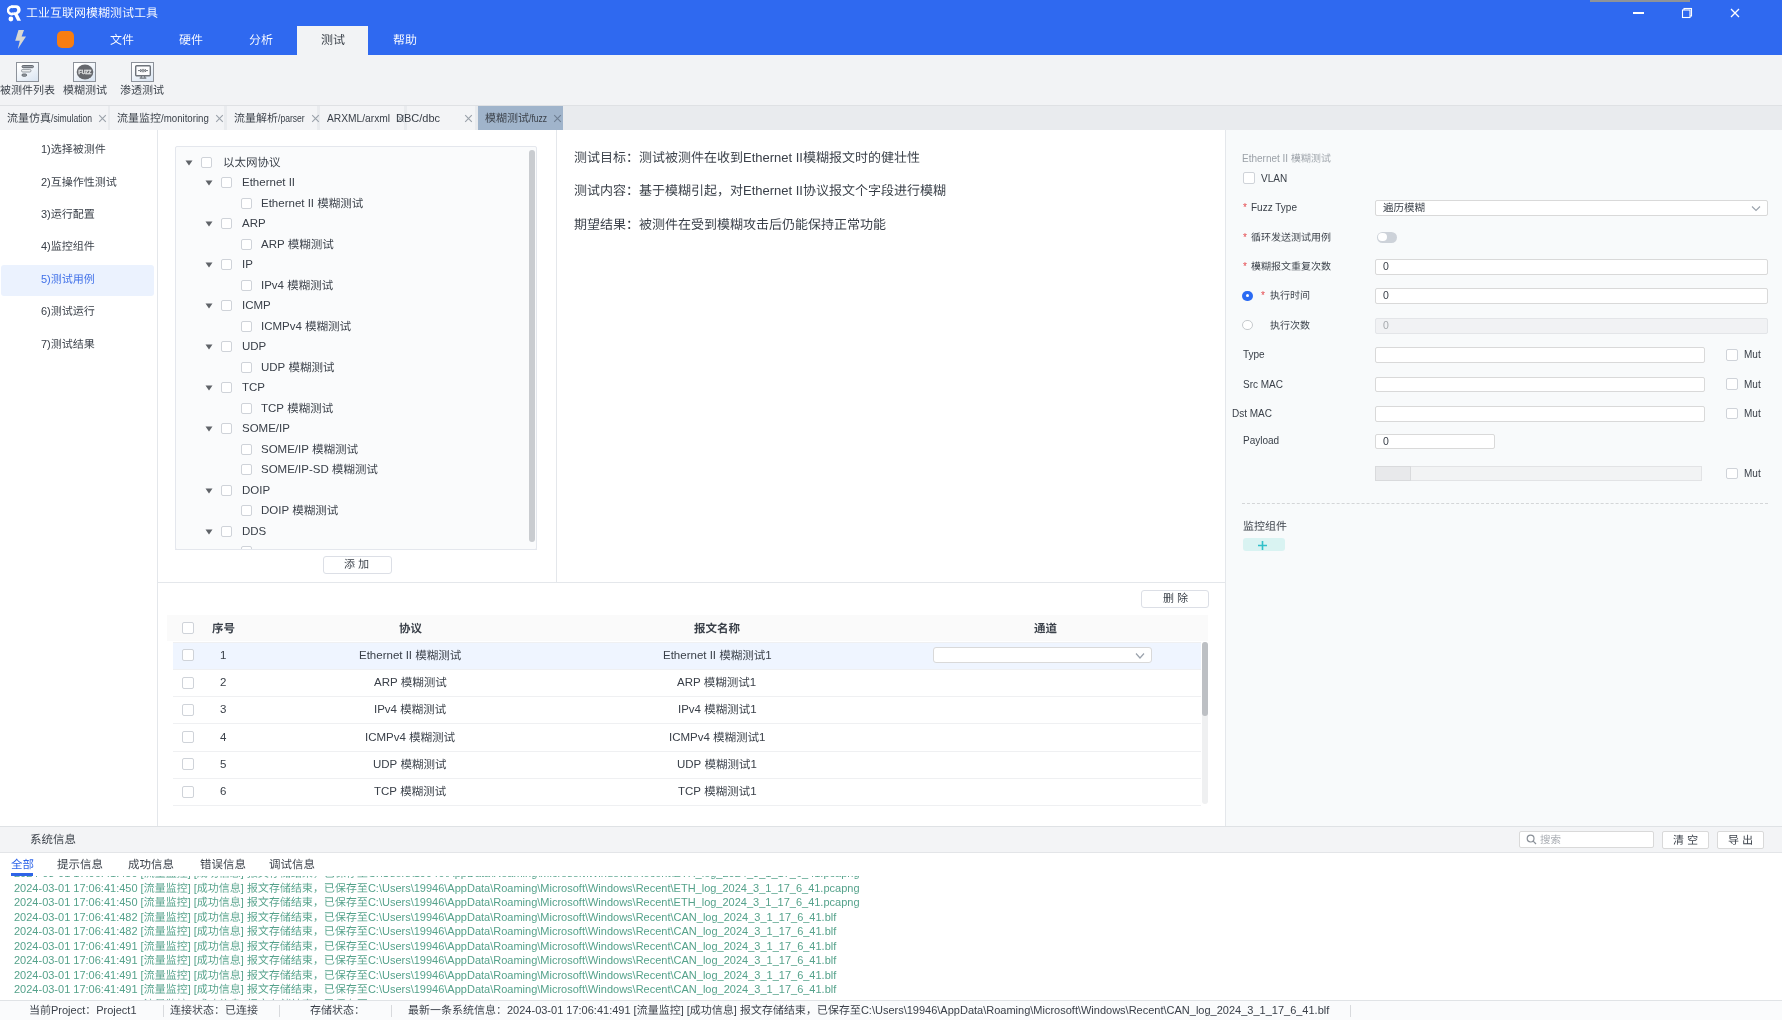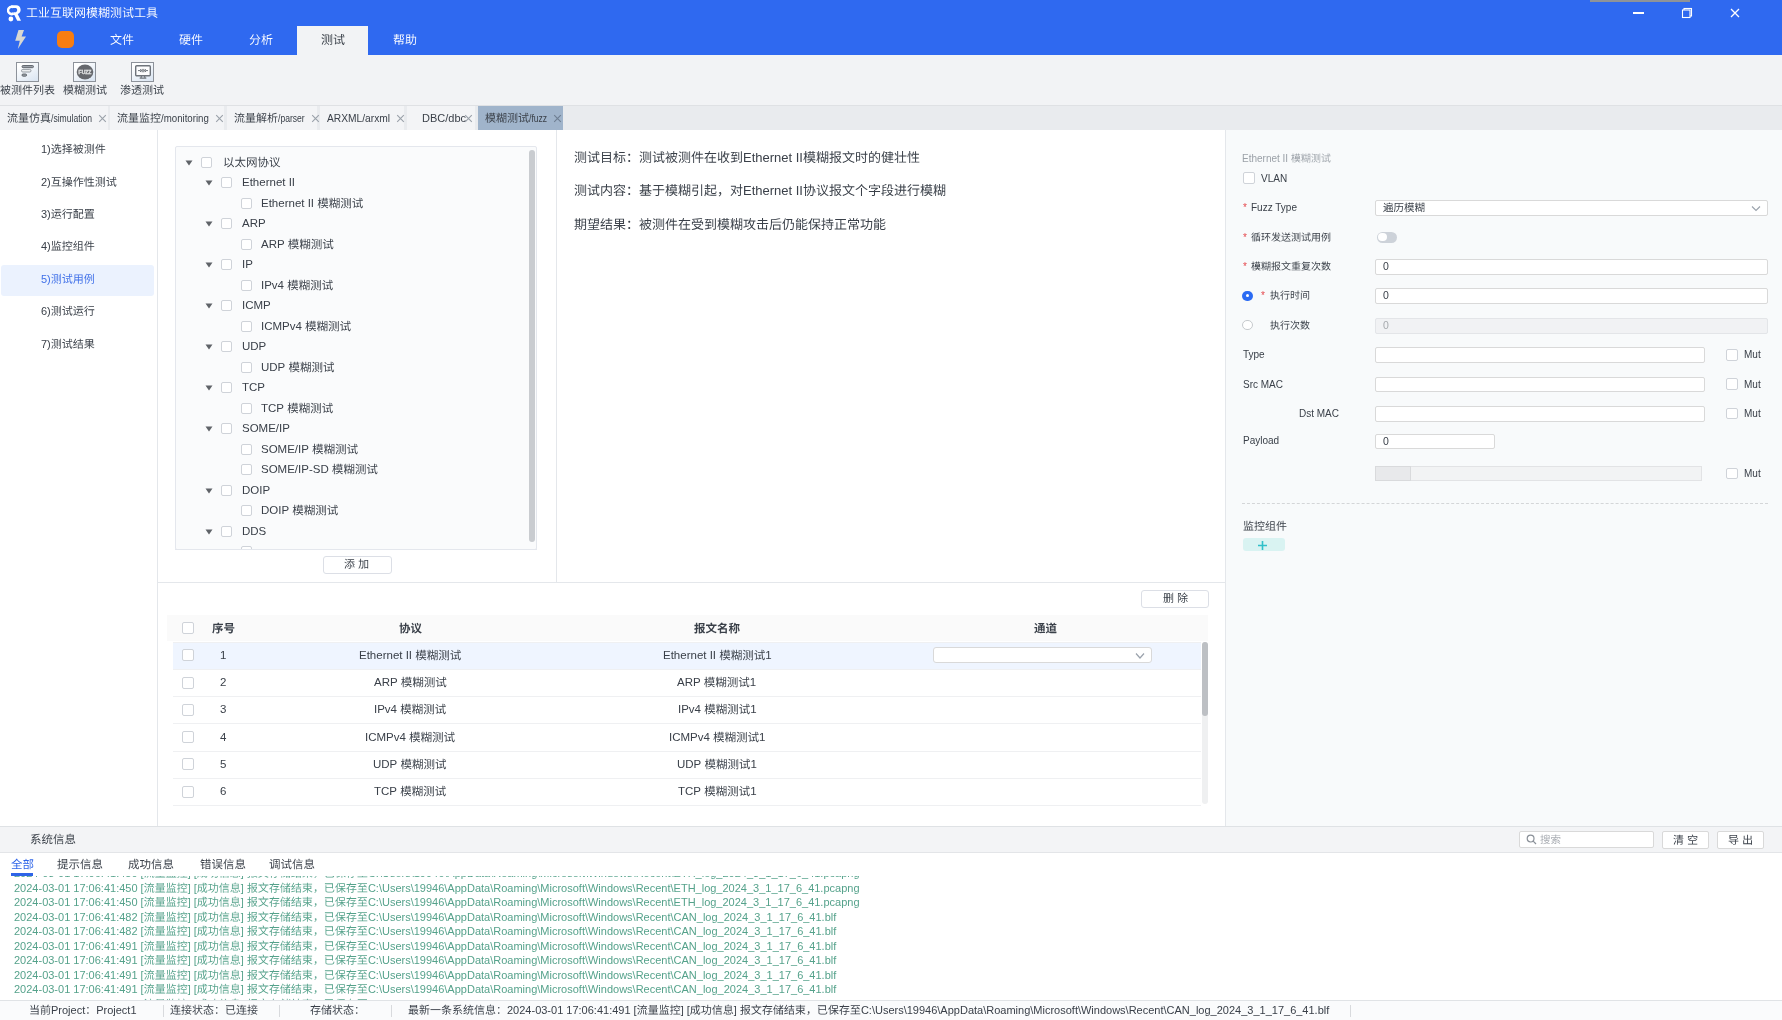--- a/index.html
+++ b/index.html
@@ -161,21 +161,21 @@
     <div class="abs" style="left:320.0px;top:106.0px;width:84.0px;height:24.0px;background:#F3F4F6"></div>
     <div class="t" style="left:327px;top:110.1px">
       <svg width="65" height="17" viewBox="0 0 65 17">
         <text x="0.0" y="11.9" font-family="Liberation Sans" font-size="11px" font-weight="normal" fill="#3A4049" textLength="63.1" lengthAdjust="spacingAndGlyphs">ARXML/arxml</text>
       </svg>
     </div>
     <svg class="abs" style="left:396.1px;top:114px" width="9" height="9" viewBox="0 0 9 9" stroke="#9AA1A9" stroke-width="1.1">
       <path d="M1.2 1.2 L7.8 7.8 M7.8 1.2 L1.2 7.8"></path>
     </svg>
     <div class="abs" style="left:407.0px;top:106.0px;width:68.0px;height:24.0px;background:#F3F4F6"></div>
-    <div class="t" style="left:422px;top:110.1px">
+    <div class="t" style="left:396px;top:110.1px">
       <svg width="46" height="17" viewBox="0 0 46 17">
         <text x="0.0" y="11.9" font-family="Liberation Sans" font-size="11px" font-weight="normal" fill="#3A4049">DBC/dbc</text>
       </svg>
     </div>
     <svg class="abs" style="left:464.0px;top:114px" width="9" height="9" viewBox="0 0 9 9" stroke="#9AA1A9" stroke-width="1.1">
       <path d="M1.2 1.2 L7.8 7.8 M7.8 1.2 L1.2 7.8"></path>
     </svg>
     <div class="abs" style="left:478.0px;top:106.0px;width:85.0px;height:24.0px;background:#A0B4CB"></div>
     <div class="t" style="left:485px;top:110.1px">
       <svg width="64" height="17" viewBox="0 0 64 17">
@@ -874,21 +874,21 @@
         <text x="0.0" y="10.8" font-family="Liberation Sans" font-size="10px" font-weight="normal" fill="#3A4049">Src MAC</text>
       </svg>
     </div>
     <div class="abs" style="left:1374.6px;top:376.9px;width:330.0px;height:15.5px;background:#fff;border:1px solid #D9D9D9;border-radius:2px;box-sizing:border-box"></div>
     <div class="abs" style="left:1726.0px;top:378.4px;width:11.5px;height:11.5px;border:1px solid #CFD3D9;border-radius:2px;background:#fff;box-sizing:border-box"></div>
     <div class="t" style="left:1744.0px;top:376.8px">
       <svg width="18" height="15" viewBox="0 0 18 15">
         <text x="0.0" y="10.8" font-family="Liberation Sans" font-size="10px" font-weight="normal" fill="#3A4049">Mut</text>
       </svg>
     </div>
-    <div class="t" style="left:1299px;top:406.1px">
+    <div class="t" style="left:1232px;top:406.1px">
       <svg width="41" height="15" viewBox="0 0 41 15">
         <text x="0.0" y="10.8" font-family="Liberation Sans" font-size="10px" font-weight="normal" fill="#3A4049">Dst MAC</text>
       </svg>
     </div>
     <div class="abs" style="left:1374.6px;top:406.3px;width:330.0px;height:15.5px;background:#fff;border:1px solid #D9D9D9;border-radius:2px;box-sizing:border-box"></div>
     <div class="abs" style="left:1726.0px;top:407.8px;width:11.5px;height:11.5px;border:1px solid #CFD3D9;border-radius:2px;background:#fff;box-sizing:border-box"></div>
     <div class="t" style="left:1744.0px;top:406.1px">
       <svg width="18" height="15" viewBox="0 0 18 15">
         <text x="0.0" y="10.8" font-family="Liberation Sans" font-size="10px" font-weight="normal" fill="#3A4049">Mut</text>
       </svg>

